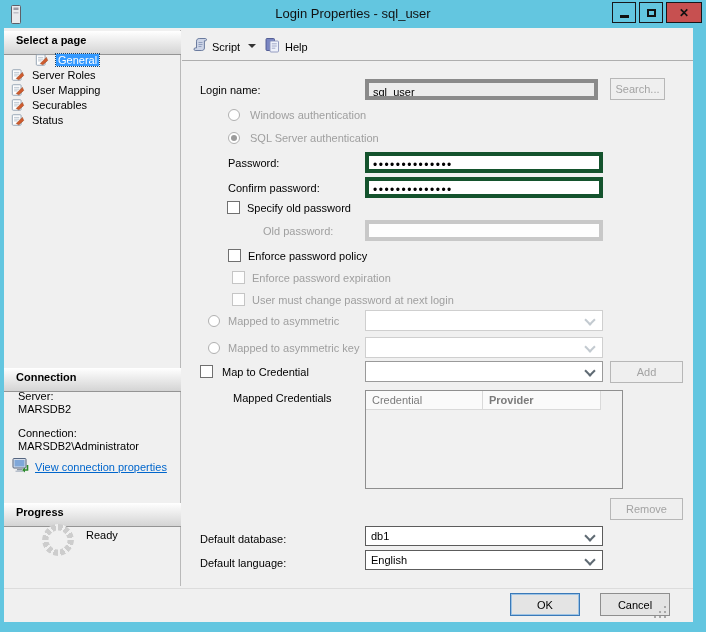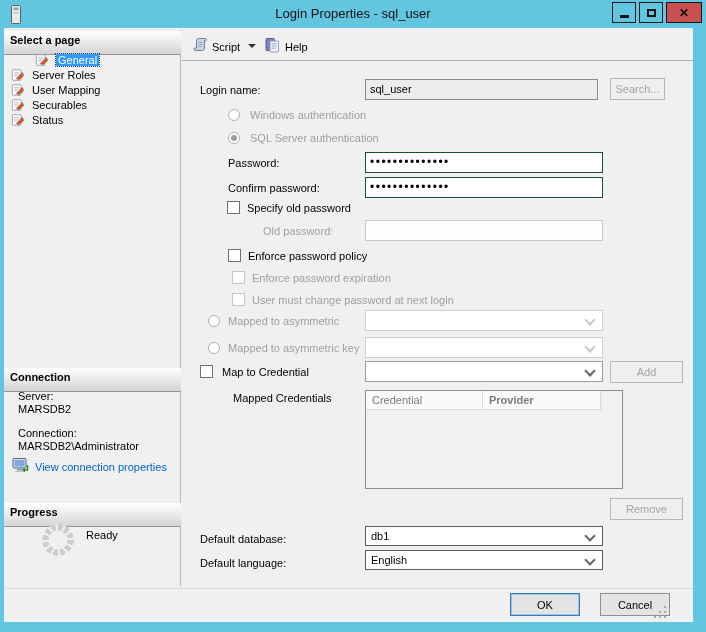--- a/index.html
+++ b/index.html
@@ -12,33 +12,33 @@
     display:flex;align-items:center;justify-content:center;cursor:default;}
   .winbtn.min,.winbtn.max{background:#63c6e0;}
   .winbtn.close{background:#c75050;}
   .glyph-min{width:9px;height:3px;background:#111;margin-top:8px;}
   .glyph-max{width:9px;height:8px;border:2px solid #111;box-sizing:border-box;background:transparent;}
   .glyph-x{font-size:12px;font-weight:bold;color:#111;line-height:1;}
   
   .body-bg{position:absolute;left:4px;top:28px;width:689px;height:594px;background:#f0f0f0;}
   .sidebar{position:absolute;left:4px;top:30px;width:177px;height:556px;border-right:1px solid #b9b9b9;box-sizing:border-box;}
   .sechdr{position:absolute;left:4px;width:177px;height:24px;background:linear-gradient(#ffffff,#d4d4d4);
-    border-bottom:1px solid #949494;box-sizing:border-box;font-weight:bold;line-height:19px;padding-left:6px;}
+    border-bottom:1px solid #949494;box-sizing:border-box;font-weight:bold;line-height:19px;padding-left:12px;}
   .pgitem{position:absolute;left:4px;width:177px;height:15px;display:flex;align-items:center;cursor:default;}
   .pgitem svg{margin-left:7px;flex:none;}
   .pgitem .t{margin-left:7px;white-space:nowrap;}
   .t-sel{background:#3399ff;color:#fff;outline:1px dotted #16436b;padding:0 2px;}
   .lbl{position:absolute;white-space:nowrap;line-height:13px;}
   .dis{color:#9f9f9f;}
-  .link{color:#0066cc;cursor:pointer;}
+  .link{color:#0066cc;text-decoration:underline;cursor:pointer;}
   
   .toolbar{position:absolute;left:182px;top:30px;width:511px;height:31px;border-bottom:1px solid #aeaeae;box-sizing:border-box;}
   .ddtri{position:absolute;width:0;height:0;border-left:4px solid transparent;border-right:4px solid transparent;border-top:4px solid #333;}
   
-  .field{position:absolute;background:#fff;border:1px solid #14532d;box-sizing:border-box;
+  .field{position:absolute;background:#fff;border:4px solid #14532d;box-sizing:border-box;
     padding:3px 4px 0 4px;line-height:13px;overflow:hidden;white-space:nowrap;}
   .field.ro{background:#ececec;border-color:#8a8a8a;}
   .field.off{background:#fdfdfd;border-color:#c8c8c8;}
   .dots{font-size:12px;letter-spacing:1.5px;line-height:11px;padding-top:4px;}
   .combo{position:absolute;background:#fff;border:1px solid #9a9a9a;box-sizing:border-box;
     padding:3px 18px 0 5px;line-height:13px;white-space:nowrap;}
   .combo.hot{border-color:#5c5c5c;}
   .combo.off{border-color:#cfcfcf;}
   .chev{position:absolute;right:8px;top:5px;width:6px;height:6px;border-right:2px solid #5f6a73;
     border-bottom:2px solid #5f6a73;transform:rotate(45deg);}

